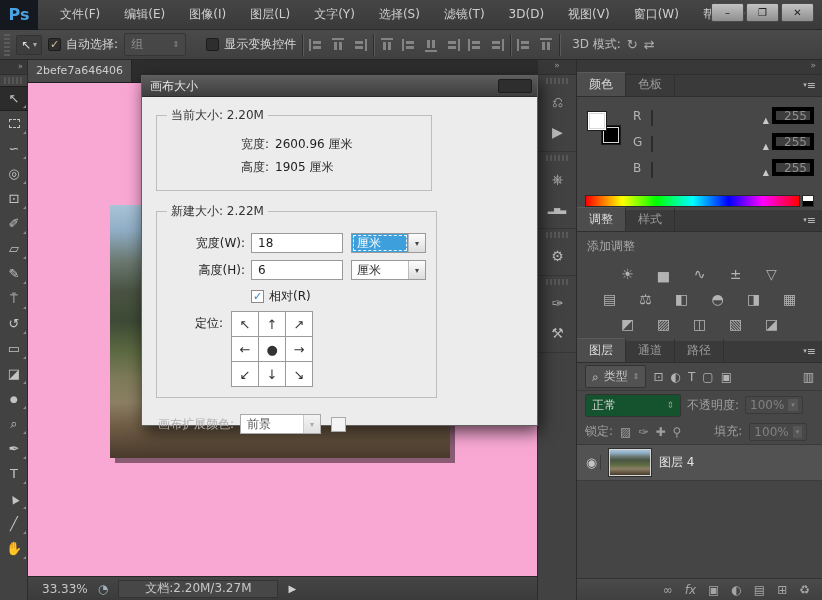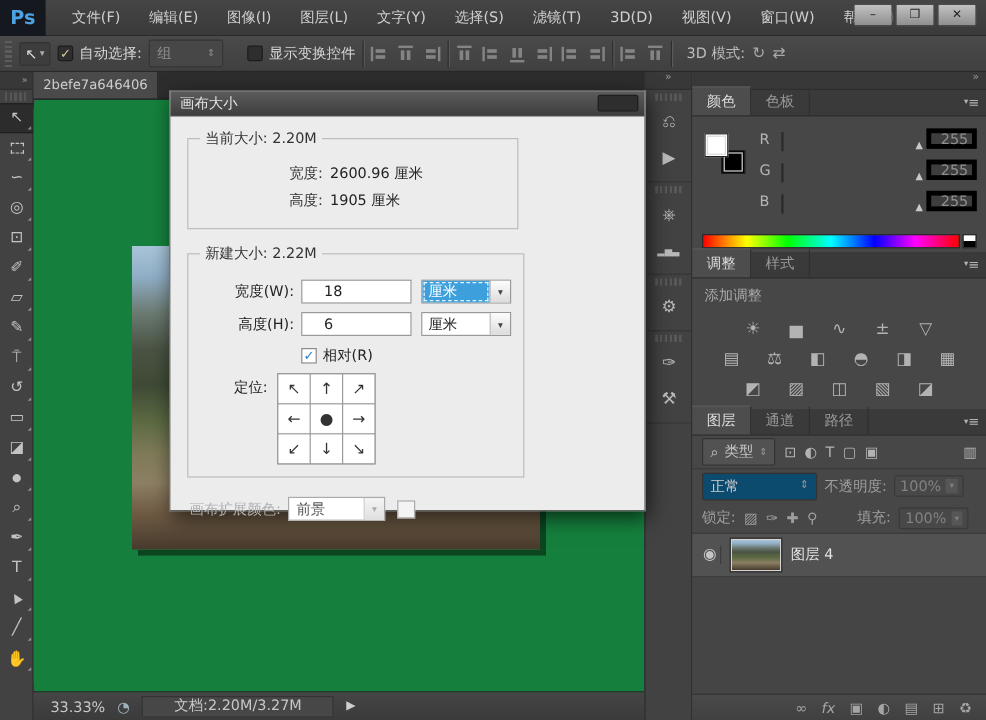--- a/index.html
+++ b/index.html
@@ -36,21 +36,21 @@
   
   .toolbox { position:absolute; left:0; top:60px; width:28px; height:540px; background:#424242; border-right:1px solid #2c2c2c; }
   .toolbox-head { height:15px; background:#383838; color:#9a9a9a; font-size:8px; text-align:right; padding:2px 4px 0 0; border-bottom:1px solid #2e2e2e; }
   .toolbox-grip { height:7px; background:repeating-linear-gradient(90deg,#565656 0 2px,transparent 2px 4px); margin:2px 4px; }
   .tool { width:28px; height:25px; display:flex; align-items:center; justify-content:center; color:#c3c3c3; font-size:13px; position:relative; }
   .tool.selected { background:#2c2c2c; border-top:1px solid #1f1f1f; border-bottom:1px solid #1f1f1f; }
   .tool .corner { position:absolute; right:2px; bottom:2px; width:0; height:0; border-left:3px solid transparent; border-bottom:3px solid #8e8e8e; }
   .tool.marquee span.box { width:11px; height:9px; border:1px dashed #c3c3c3; display:block; }
 
   
-  .canvas-col { position:absolute; left:28px; top:60px; width:509px; height:540px; background:#15803d;border-radius:32px; }
+  .canvas-col { position:absolute; left:28px; top:60px; width:509px; height:540px; background:#f9a8d4; }
   .doc-tabbar { height:23px; background:#2d2d2d; border-bottom:1px solid #1e1e1e; display:flex; }
   .doc-tab { max-width:118px; background:#4a4a4a; color:#cfcfcf; padding:4px 8px 0 8px; border-right:1px solid #252525; white-space:nowrap; overflow:hidden; font-size:11px; }
   .canvas-area { position:relative; height:493px; overflow:hidden; }
   .photo { position:absolute; left:82px; top:122px; width:340px; height:253px; box-shadow:5px 5px 0 rgba(0,0,0,.45);
     background:linear-gradient(180deg,#a8c4d8 0%,#90aec6 10%,#6b7a72 22%,#4a5343 34%,#3e4a35 46%,#5c6a42 58%,#7d7a58 68%,#8c7f63 78%,#6e5b44 88%,#473a2c 100%); }
   .status-bar { height:24px; background:linear-gradient(#454545,#3b3b3b); border-top:1px solid #282828; display:flex; align-items:center; gap:10px; padding-left:14px; color:#c8c8c8; }
   .status-docbox { background:#474747; border:1px solid #333; height:18px; display:flex; align-items:center; padding:0 26px; }
   .status-arrow { color:#cfcfcf; font-size:10px; }
   .status-icon { color:#9fb3bd; font-size:12px; }
 
@@ -97,21 +97,21 @@
   .adj-ic { width:24px; height:20px; display:flex; align-items:center; justify-content:center; color:#b3b3b3; font-size:14px; }
 
   
   .layers-sec { flex:1; display:flex; flex-direction:column; }
   .lyr-filter { height:28px; display:flex; align-items:center; gap:7px; padding:0 8px; border-bottom:1px solid #3a3a3a; }
   .lyr-search { display:flex; align-items:center; gap:5px; background:#525252; border:1px solid #333; border-radius:2px; padding:2px 6px; color:#c7c7c7; }
   .lyr-search .ud { font-size:8px; color:#9a9a9a; }
   .type-ic { color:#b3b3b3; font-size:12px; }
   .type-ic.toggle { margin-left:auto; }
   .lyr-blend { height:28px; display:flex; align-items:center; gap:6px; padding:0 8px; }
-  .blend-select { display:flex; align-items:center; justify-content:space-between; width:96px; background:#0c4a6e; border:1px solid #333; border-radius:2px; padding:2px 6px; color:#cfcfcf; }
+  .blend-select { display:flex; align-items:center; justify-content:space-between; width:96px; background:#14532d; border:1px solid #333; border-radius:2px; padding:2px 6px; color:#cfcfcf; }
   .blend-select .ud { font-size:9px; color:#9a9a9a; }
   .dim-label { color:#9f9f9f; }
   .dim-box { display:flex; align-items:center; gap:4px; background:#484848; border:1px solid #3a3a3a; border-radius:2px; padding:1px 4px; color:#828282; }
   .dim-box .dn { font-size:7px; background:#565656; padding:2px 3px; border-radius:1px; }
   .lyr-lock { height:26px; display:flex; align-items:center; gap:7px; padding:0 8px; border-bottom:1px solid #3a3a3a; }
   .lock-ic { color:#9e9e9e; font-size:12px; }
   .lyr-list { flex:1; background:#454545; }
   .lyr-row { height:36px; background:#525252; border-bottom:1px solid #3c3c3c; display:flex; align-items:center; gap:8px; padding:0 6px; }
   .eye { color:#c5c5c5; font-size:13px; width:18px; text-align:center; border-right:1px solid #3c3c3c; }
   .thumb { width:42px; height:27px; border:1px solid #d5d5d5; outline:1px solid #2e2e2e;
@@ -128,21 +128,21 @@
   fieldset { border:1px solid #bdbdbd; padding:6px 10px 10px 10px; width:276px; }
   legend { padding:0 4px; color:#333; }
   .cur-row { display:flex; margin:6px 0 4px 74px; gap:6px; }
   .cur-label { color:#333; }
   .dlg-buttons { position:absolute; right:12px; top:36px; display:flex; flex-direction:column; gap:10px; }
   .btn { width:90px; height:23px; border:1px solid #8a8a8a; border-radius:3px; background:linear-gradient(#fdfdfd,#dedede); color:#222; display:flex; align-items:center; justify-content:center; }
   .btn.default { border:1px solid #5fa8d3; box-shadow:0 0 0 1px #a8d3ea inset; background:linear-gradient(#f5fbfe,#d5ecf8); }
   .fs-new { margin-top:12px; width:276px; }
   .size-row { display:flex; align-items:center; margin:7px 0; }
   .size-label { width:78px; text-align:right; margin-right:6px; color:#222; }
-  .size-input { width:92px; height:20px; background:#fff; border:1px solid #999; padding-left:18px; display:flex; align-items:center; color:#222; }
+  .size-input { width:92px; height:20px; background:#fff; border:1px solid #999; padding-left:6px; display:flex; align-items:center; color:#222; }
   .unit-select { margin-left:8px; display:flex; height:20px; border:1px solid #999; background:#fff; }
   .unit-value { width:56px; display:flex; align-items:center; padding-left:5px; color:#222; }
   .unit-value.selected { background:#3da0dc; color:#fff; outline:1px dashed #eaf5fc; outline-offset:-2px; }
   .unit-arrow { width:17px; border-left:1px solid #bbb; background:linear-gradient(#fdfdfd,#dcdcdc); color:#444; font-size:8px; display:flex; align-items:center; justify-content:center; }
   .rel-row { display:flex; align-items:center; gap:5px; margin:8px 0 6px 84px; }
   .checkbox-light { width:13px; height:13px; background:#fff; border:1px solid #8a8a8a; color:#2a7fd4; font-size:11px; line-height:11px; text-align:center; }
   .anchor-row { display:flex; margin-left:28px; gap:8px; }
   .anchor-label { margin-top:4px; color:#222; }
   .anchor-grid { display:grid; grid-template-columns:repeat(3,26px); grid-template-rows:repeat(3,24px); border:1px solid #9a9a9a; background:#9a9a9a; gap:1px; }
   .anchor-cell { background:#fff; display:flex; align-items:center; justify-content:center; color:#333; font-size:13px; }

